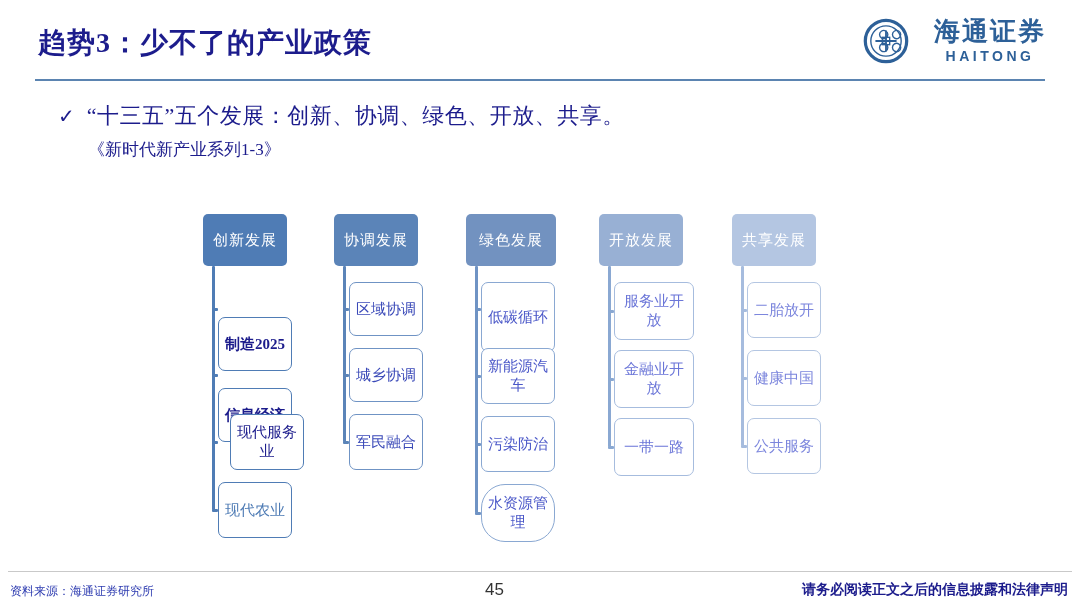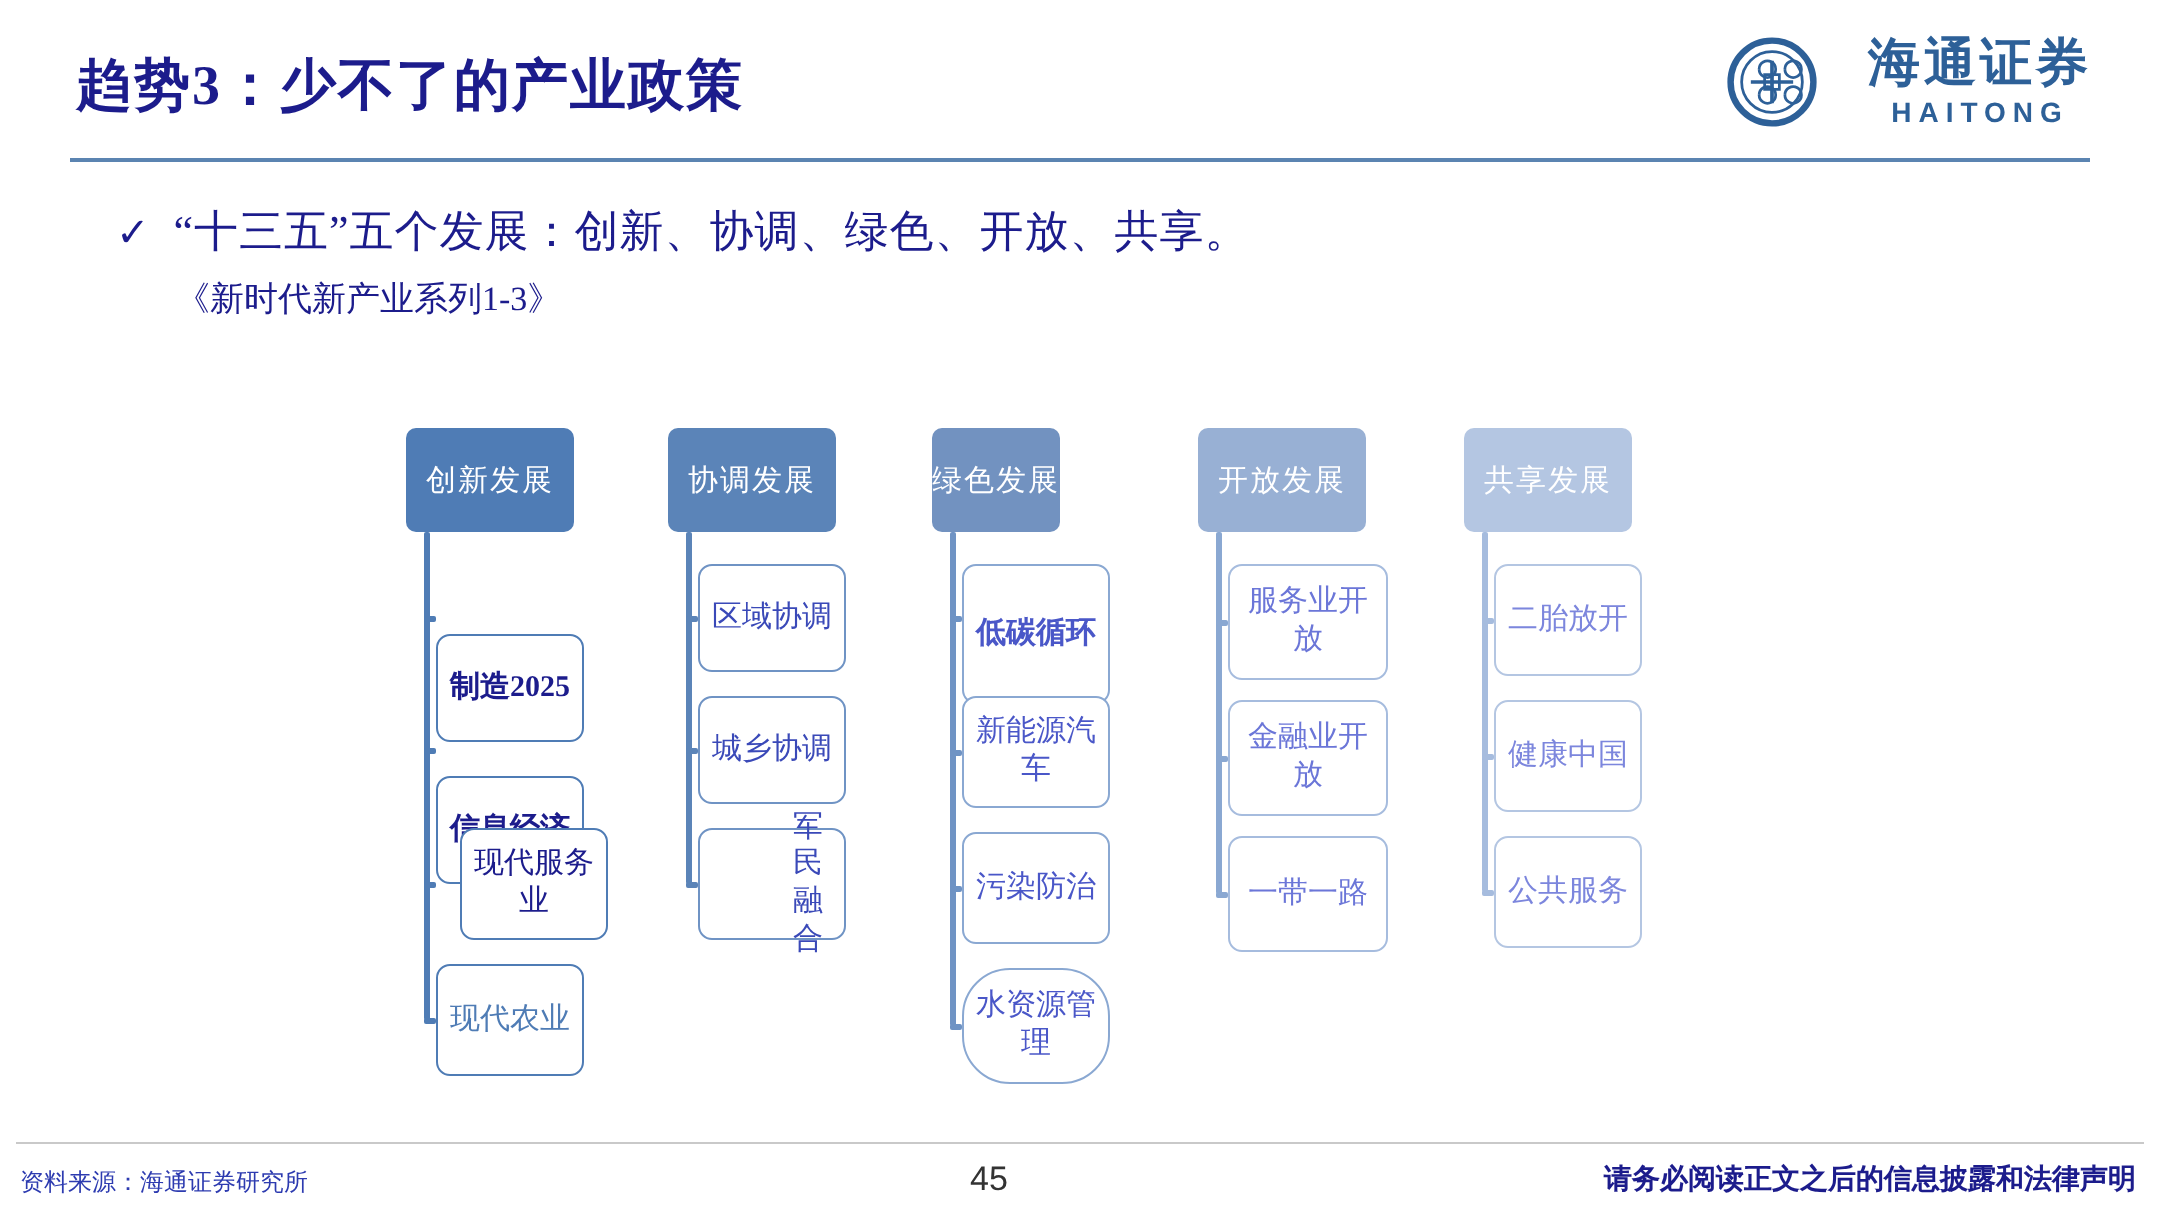--- a/index.html
+++ b/index.html
@@ -233,27 +233,27 @@
         <div class="leaf" style="left: 15px; top: 282px; width: 74px; height: 56px; border-color: rgb(79, 124, 181); color: rgb(79, 124, 181); font-weight: normal;">现代农业</div>
       </div>
       <div class="column" style="left: 334px;">
         <div class="col-head" style="width: 84px; height: 52px; background: rgb(91, 132, 184);">协调发展</div>
         <div class="trunk" style="left: 9px; top: 66px; height: 176px; background: rgb(91, 132, 184);"></div>
         <div class="stub" style="left: 9px; top: 107.5px; width: 6px; background: rgb(91, 132, 184);"></div>
         <div class="leaf" style="left: 15px; top: 82px; width: 74px; height: 54px; border-color: rgb(111, 147, 196); color: rgb(58, 73, 184); font-weight: normal;">区域协调</div>
         <div class="stub" style="left: 9px; top: 173.5px; width: 6px; background: rgb(91, 132, 184);"></div>
         <div class="leaf" style="left: 15px; top: 148px; width: 74px; height: 54px; border-color: rgb(111, 147, 196); color: rgb(58, 73, 184); font-weight: normal;">城乡协调</div>
         <div class="stub" style="left: 9px; top: 240.5px; width: 6px; background: rgb(91, 132, 184);"></div>
-        <div class="leaf" style="left: 15px; top: 214px; width: 74px; height: 56px; border-color: rgb(111, 147, 196); color: rgb(58, 73, 184); font-weight: normal; padding-left: 40px;">军民融合</div>
+        <div class="leaf" style="left: 15px; top: 214px; width: 74px; height: 56px; border-color: rgb(111, 147, 196); color: rgb(58, 73, 184); font-weight: normal;">军民融合</div>
       </div>
       <div class="column" style="left: 466px;">
-        <div class="col-head" style="width: 64px; height: 52px; background: rgb(114, 146, 192);">绿色发展</div>
+        <div class="col-head" style="width: 90px; height: 52px; background: rgb(114, 146, 192);">绿色发展</div>
         <div class="trunk" style="left: 9px; top: 66px; height: 247px; background: rgb(111, 147, 196);"></div>
         <div class="stub" style="left: 9px; top: 107.5px; width: 6px; background: rgb(111, 147, 196);"></div>
-        <div class="leaf" style="left: 15px; top: 82px; width: 74px; height: 70px; border-color: rgb(138, 168, 210); color: rgb(74, 87, 200); font-weight: bold;">低碳循环</div>
+        <div class="leaf" style="left: 15px; top: 82px; width: 74px; height: 70px; border-color: rgb(138, 168, 210); color: rgb(74, 87, 200); font-weight: normal;">低碳循环</div>
         <div class="stub" style="left: 9px; top: 174.5px; width: 6px; background: rgb(111, 147, 196);"></div>
         <div class="leaf" style="left: 15px; top: 148px; width: 74px; height: 56px; border-color: rgb(138, 168, 210); color: rgb(74, 87, 200); font-weight: normal;">新能源汽车</div>
         <div class="stub" style="left: 9px; top: 242.5px; width: 6px; background: rgb(111, 147, 196);"></div>
         <div class="leaf" style="left: 15px; top: 216px; width: 74px; height: 56px; border-color: rgb(138, 168, 210); color: rgb(74, 87, 200); font-weight: normal;">污染防治</div>
         <div class="stub" style="left: 9px; top: 311.5px; width: 6px; background: rgb(111, 147, 196);"></div>
         <div class="leaf" style="left: 15px; top: 284px; width: 74px; height: 58px; border-color: rgb(138, 168, 210); color: rgb(74, 87, 200); font-weight: normal; border-radius: 24px;">水资源管理</div>
       </div>
       <div class="column" style="left: 599px;">
         <div class="col-head" style="width: 84px; height: 52px; background: rgb(152, 176, 212);">开放发展</div>
         <div class="trunk" style="left: 9px; top: 66px; height: 181px; background: rgb(138, 168, 210);"></div>

